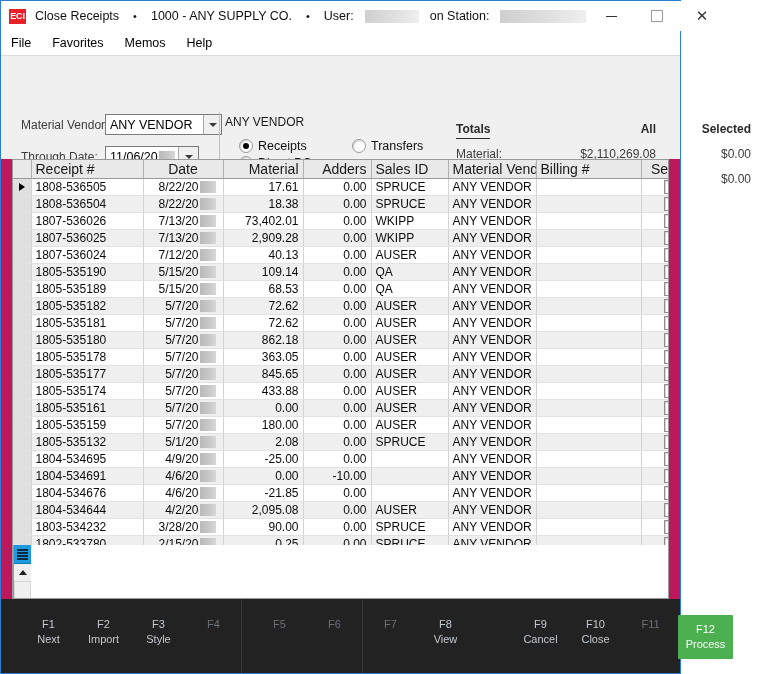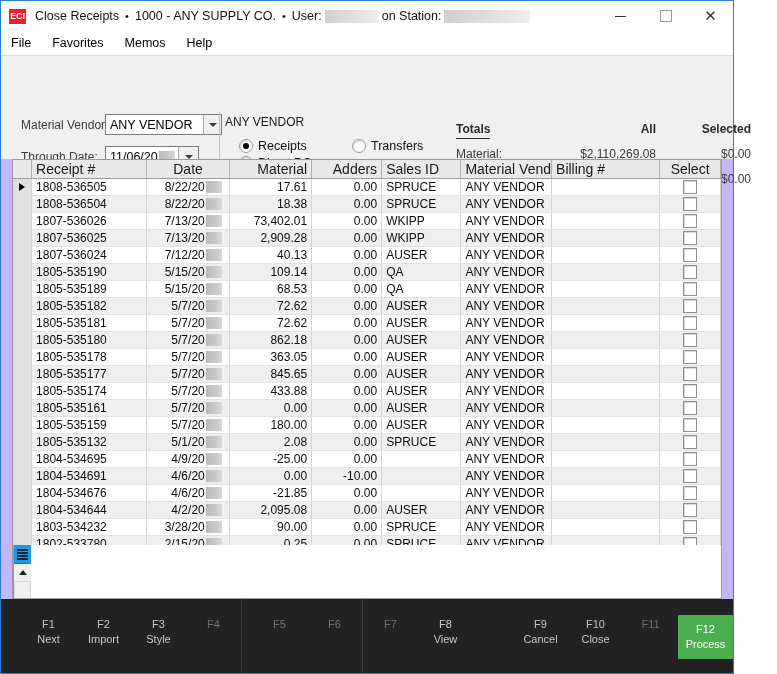--- a/index.html
+++ b/index.html
@@ -8,24 +8,24 @@
   }
   body {
     width: 777px; height: 674px;
     font-family: "Liberation Sans", sans-serif;
     font-size: 12px;
     color: #000;
     overflow: hidden;
   }
   #app {
     position: relative;
-    width: 734px; height: 674px;
+    width: 681px; height: 674px;
     box-sizing: border-box;
     border: 1px solid #2a7fd4;
-    background: #c4b5fd;
+    background: #be185d;
     display: flex;
     flex-direction: column;
   }
 
   
   .titlebar {
     height: 30px;
     background: #ffffff;
     display: flex;
     align-items: center;
@@ -46,21 +46,21 @@
     font-family: "Liberation Sans", sans-serif;
     flex: 0 0 auto;
   }
   .title-text {
     margin-left: 9px;
     font-size: 12.5px;
     color: #111;
     white-space: nowrap;
     display: flex;
     align-items: center;
-    gap: 0;
+    gap: 8px;
   }
   .title-text .seg { white-space: pre; }
   .title-dot {
     padding: 0 6px;
     font-size: 11px;
   }
   .redact {
     display: inline-block;
     height: 13px;
     vertical-align: -2px;

